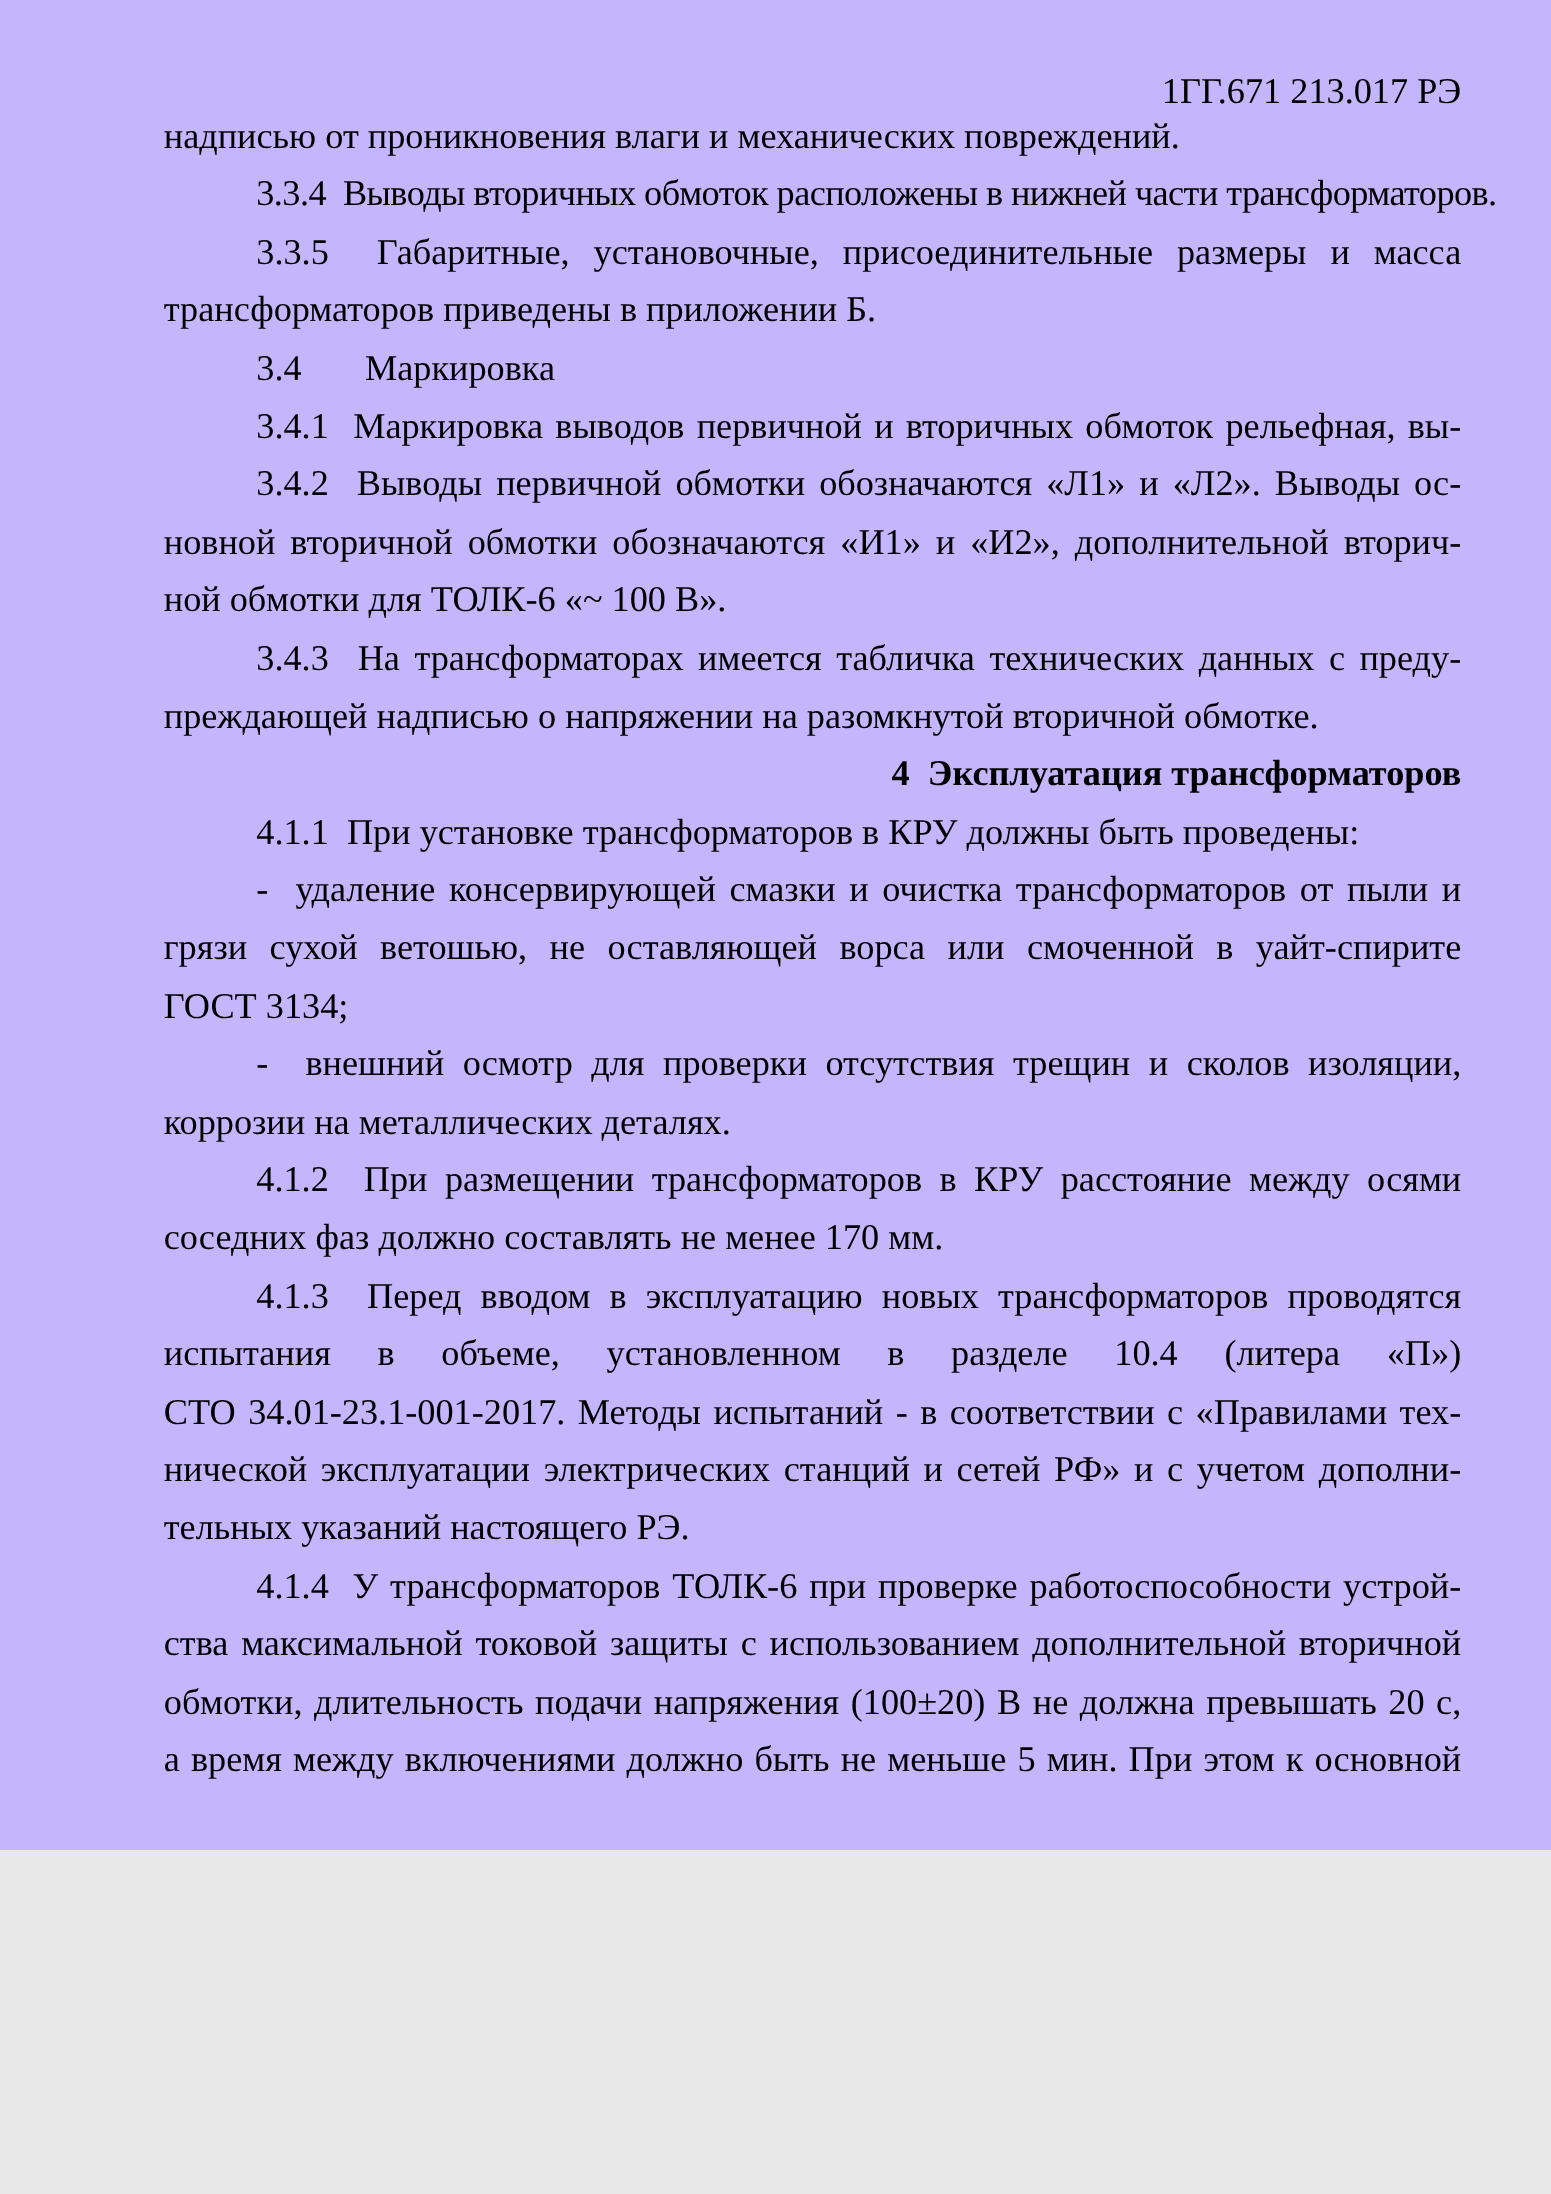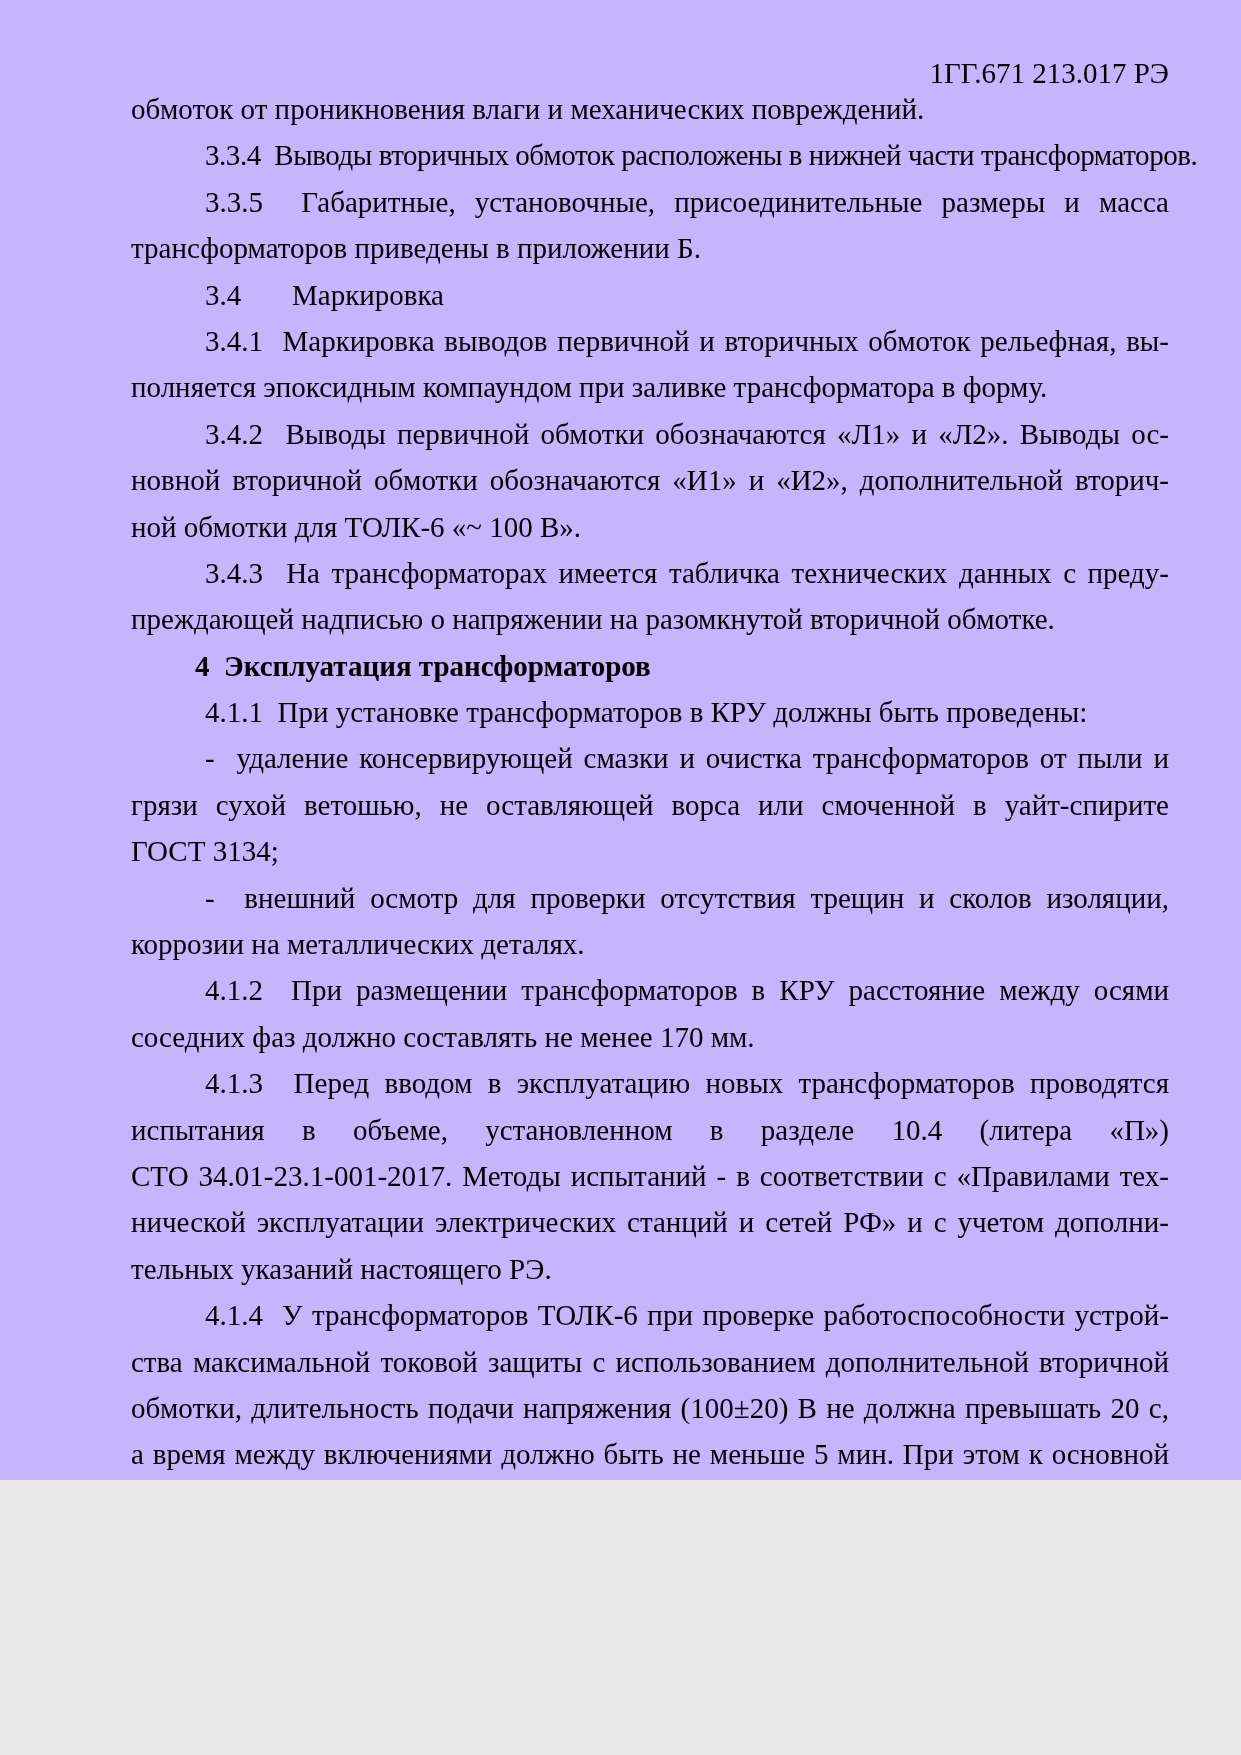--- a/index.html
+++ b/index.html
@@ -41,47 +41,46 @@
   }
   .pre   { white-space: pre; }
   .first { text-indent: 74px; }
   .justify {
     text-align: justify;
     text-align-last: justify;
   }
   .tight { letter-spacing: -0.45px; text-align: center; }
   .heading {
     font-weight: 700;
-    text-align: left;
+    text-align: right;
     padding-left: 64px;
   }
   .page-number {
     position: absolute;
     top: 1526px;
     left: 131px;
     width: 1038px;
     text-align: center;
     font-size: 29px;
     line-height: 40px;
   }
 </style>
 </head>
 <body>
 
 <div class="page">
   <div class="doc-header">1ГГ.671 213.017 РЭ</div>
 
   <div class="doc-body">
-      <div class="line pre">обмоток от проникновения влаги и механических повреждений.</div>
+      <div class="line pre">надписью от проникновения влаги и механических повреждений.</div>
       <div class="line pre first tight">3.3.4&nbsp; Выводы вторичных обмоток расположены в нижней части трансформаторов.</div>
       <div class="line justify first">3.3.5&nbsp; Габаритные, установочные, присоединительные размеры и масса</div>
       <div class="line pre">трансформаторов приведены в приложении Б.</div>
       <div class="line pre first">3.4&nbsp;&nbsp;&nbsp;&nbsp;&nbsp;&nbsp; Маркировка</div>
       <div class="line justify first">3.4.1&nbsp; Маркировка выводов первичной и вторичных обмоток рельефная, вы-</div>
-      <div class="line pre">полняется эпоксидным компаундом при заливке трансформатора в форму.</div>
       <div class="line justify first">3.4.2&nbsp; Выводы первичной обмотки обозначаются «Л1» и «Л2». Выводы ос-</div>
       <div class="line justify">новной вторичной обмотки обозначаются «И1» и «И2», дополнительной вторич-</div>
       <div class="line pre">ной обмотки для ТОЛК-6 «~ 100 В».</div>
       <div class="line justify first">3.4.3&nbsp; На трансформаторах имеется табличка технических данных с преду-</div>
       <div class="line pre">преждающей надписью о напряжении на разомкнутой вторичной обмотке.</div>
       <div class="line pre heading">4&nbsp; Эксплуатация трансформаторов</div>
       <div class="line pre first">4.1.1&nbsp; При установке трансформаторов в КРУ должны быть проведены:</div>
       <div class="line justify first">-&nbsp; удаление консервирующей смазки и очистка трансформаторов от пыли и</div>
       <div class="line justify">грязи сухой ветошью, не оставляющей ворса или смоченной в уайт-спирите</div>
       <div class="line pre">ГОСТ 3134;</div>

